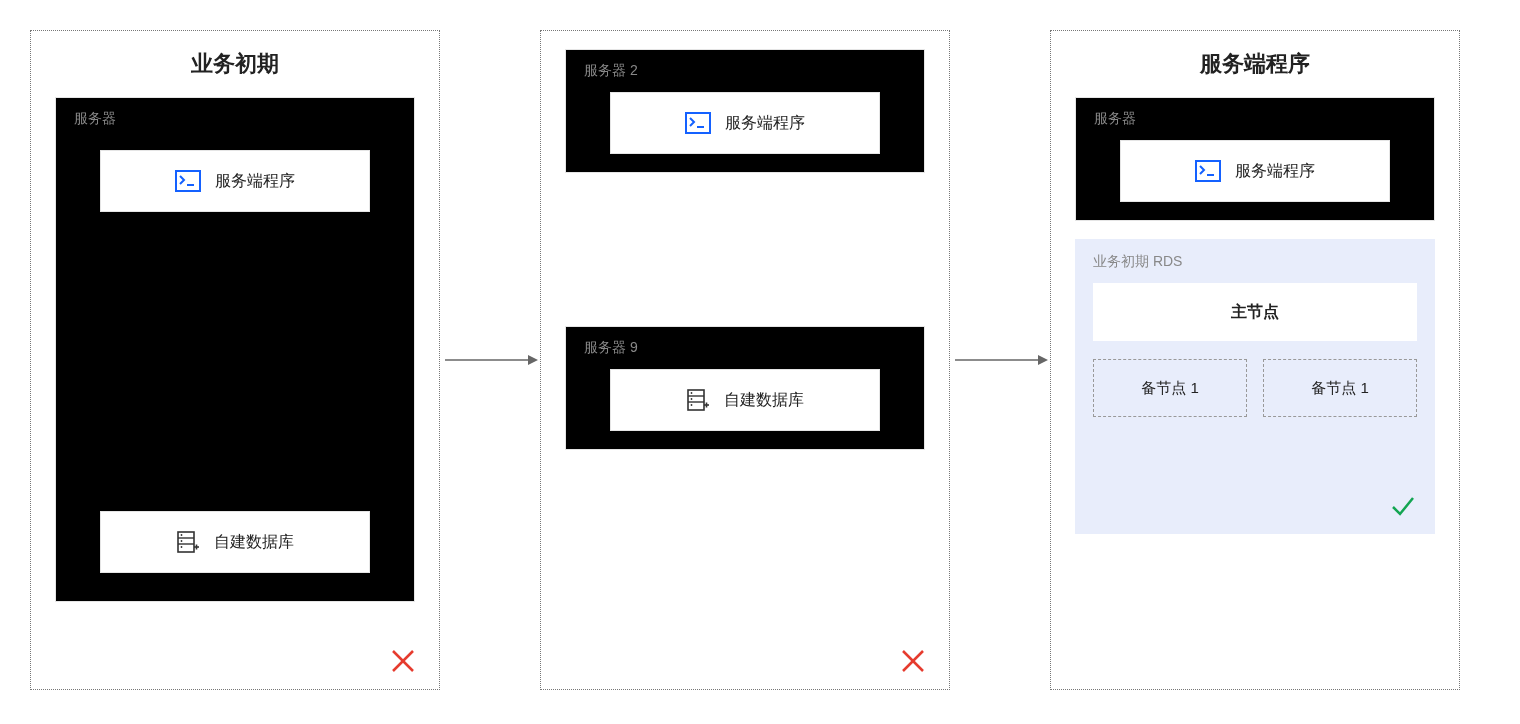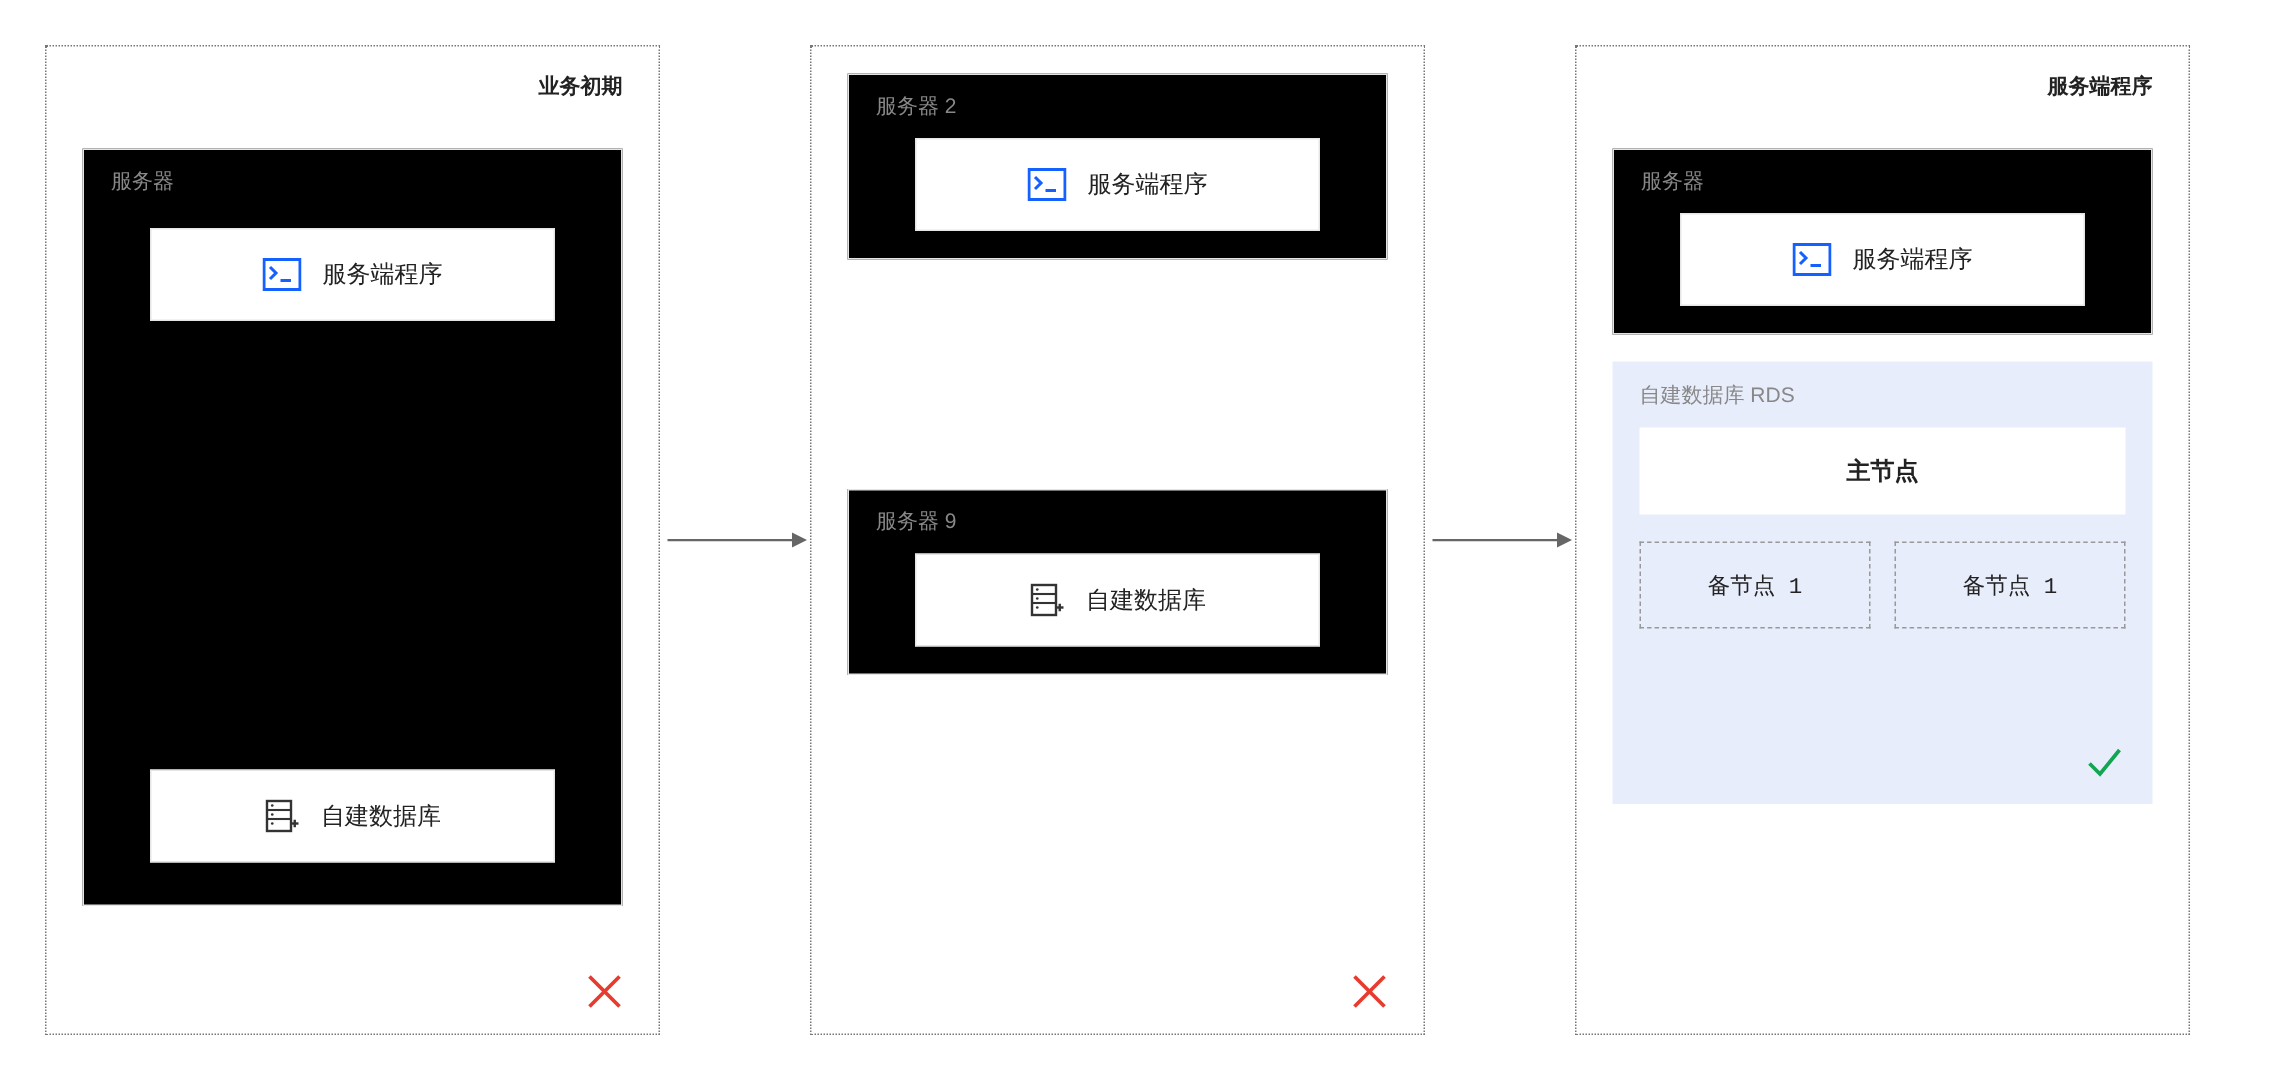--- a/index.html
+++ b/index.html
@@ -15,25 +15,25 @@
   }
   .panel {
     border: 1px dotted #777;
     width: 410px;
     height: 660px;
     position: relative;
     padding: 18px 24px 24px 24px;
     background: #fff;
   }
   .panel-title {
-    text-align: right;
-    font-size: 14px;
+    text-align: center;
+    font-size: 22px;
     font-weight: 600;
     color: #222;
-    margin-bottom: 32px;
+    margin-bottom: 18px;
   }
   .group {
     border: 1px solid #e5e5e5;
     padding: 12px 18px 18px 18px;
     background: #000000;
     margin-bottom: 18px;
   }
   .group.tall { height: 505px; }
   .group-label {
     font-size: 14px;
@@ -70,21 +70,20 @@
     justify-content: center;
     font-size: 16px;
     font-weight: 700;
     color: #222;
     margin-top: 6px;
   }
   .sub-row {
     display: flex;
     gap: 16px;
     margin-top: 18px;
-    font-family: Liberation Mono, monospace;
   }
   .sub-node {
     flex: 1;
     border: 1px dashed #999;
     background: transparent;
     height: 58px;
     display: flex;
     align-items: center;
     justify-content: center;
     font-size: 15px;
@@ -212,21 +211,21 @@
           <svg width="26" height="22" viewBox="0 0 26 22">
             <rect x="1" y="1" width="24" height="20" fill="none" stroke="#1461FF" stroke-width="2"></rect>
             <polyline points="5,6 9,10 5,14" fill="none" stroke="#1461FF" stroke-width="2"></polyline>
             <line x1="12" y1="15" x2="19" y2="15" stroke="#1461FF" stroke-width="2"></line>
           </svg>
         </span>
         <span>服务端程序</span>
       </div>
     </div>
     <div class="blue-group">
-      <div class="group-label">自建数据库 RDS</div>
+      <div class="group-label">业务初期 RDS</div>
       <div class="main-node">
         <span>主节点</span>
       </div>
       <div class="sub-row">
         <div class="sub-node">
           <span>备节点 1</span>
         </div>
         <div class="sub-node">
           <span>备节点 1</span>
         </div>

